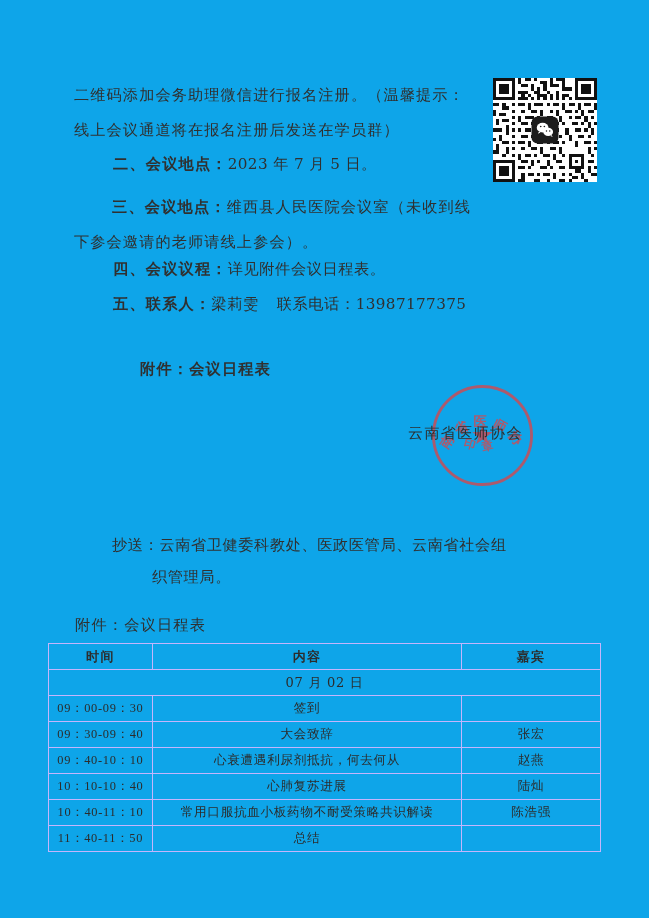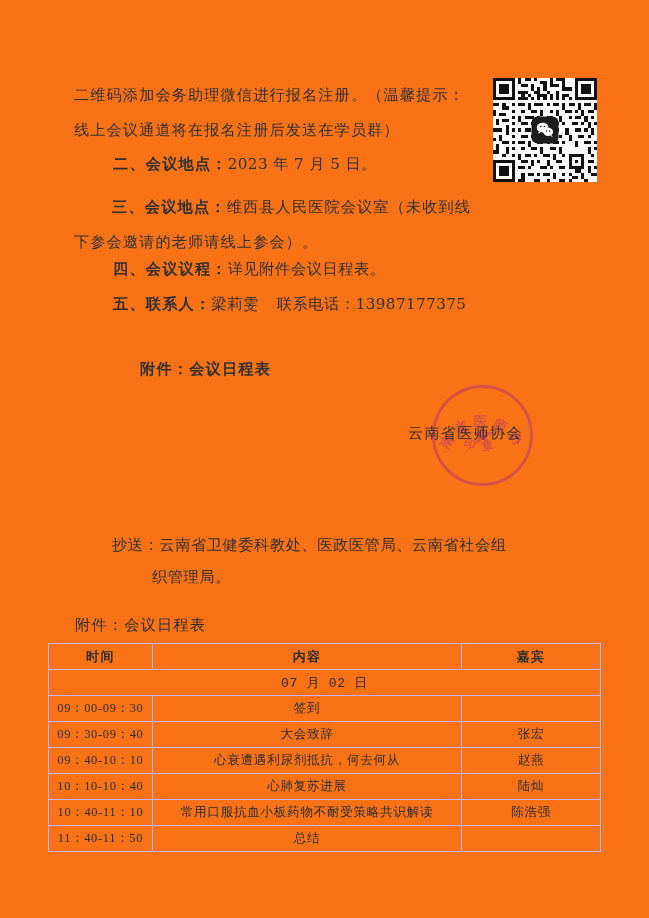--- a/index.html
+++ b/index.html
@@ -14,21 +14,21 @@
     position: relative;
     overflow: hidden;
     font-family: "DejaVu Serif", "Liberation Serif", serif;
     color: #2b2b2b;
     -webkit-font-smoothing: antialiased;
   }
 
   .page {
     position: absolute;
     inset: 0;
-    background: #f97316;
+    background: #0ea5e9;
   }
 
   
   .para {
     position: absolute;
     font-size: 15.2px;
     line-height: 35px;
     letter-spacing: 0.6px;
     color: #303030;
     white-space: nowrap;
@@ -116,21 +116,20 @@
     font-weight: 700;
     font-size: 13px;
     letter-spacing: 1.4px;
   }
   .col-time    { width: 104px; }
   .col-content { width: 310px; }
   .col-guest   { width: 139px; }
   .daterow td {
     font-size: 13px;
     letter-spacing: 1px;
-    font-family: Liberation Mono, monospace;
   }
   .time-cell {
     font-family: Liberation Serif, serif;
     letter-spacing: 0.2px;
     font-size: 12.4px;
   }
 </style>
 </head>
 <body>
 

